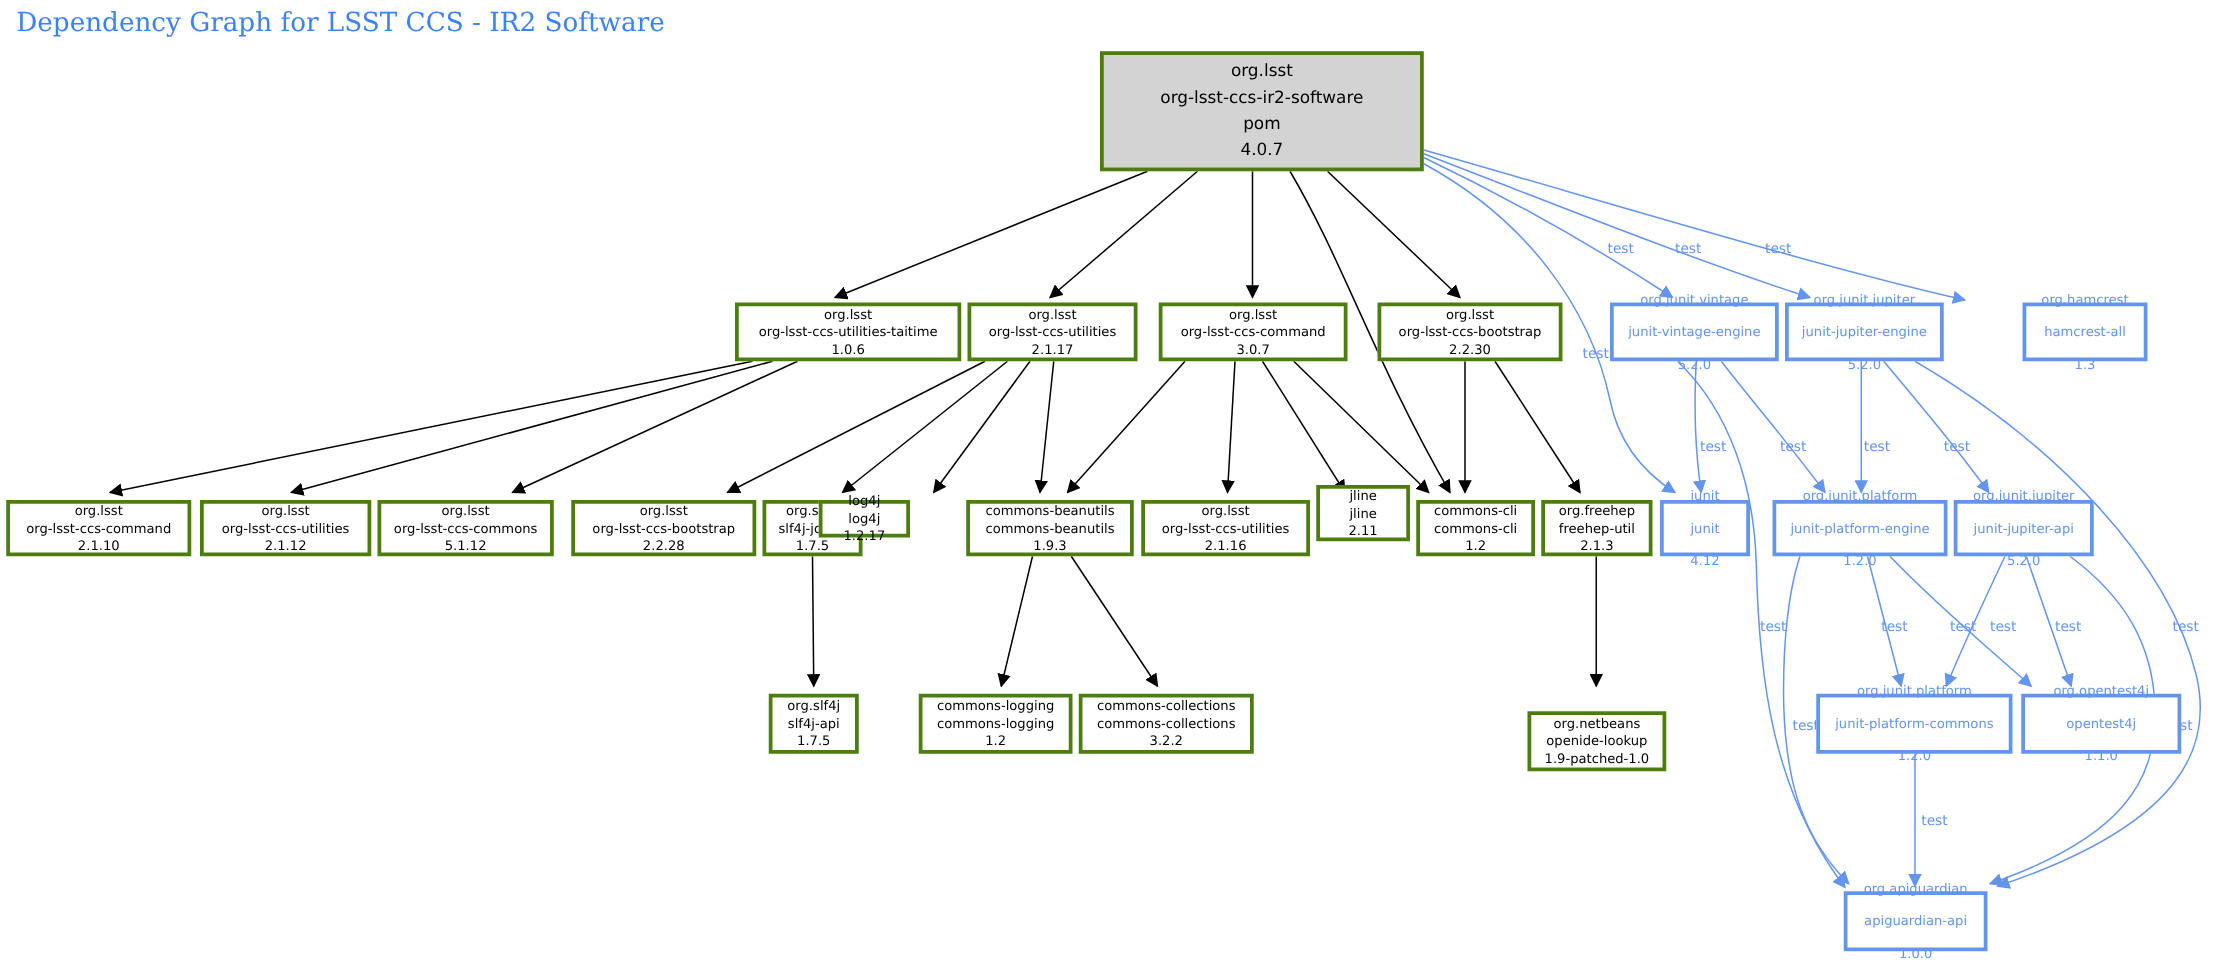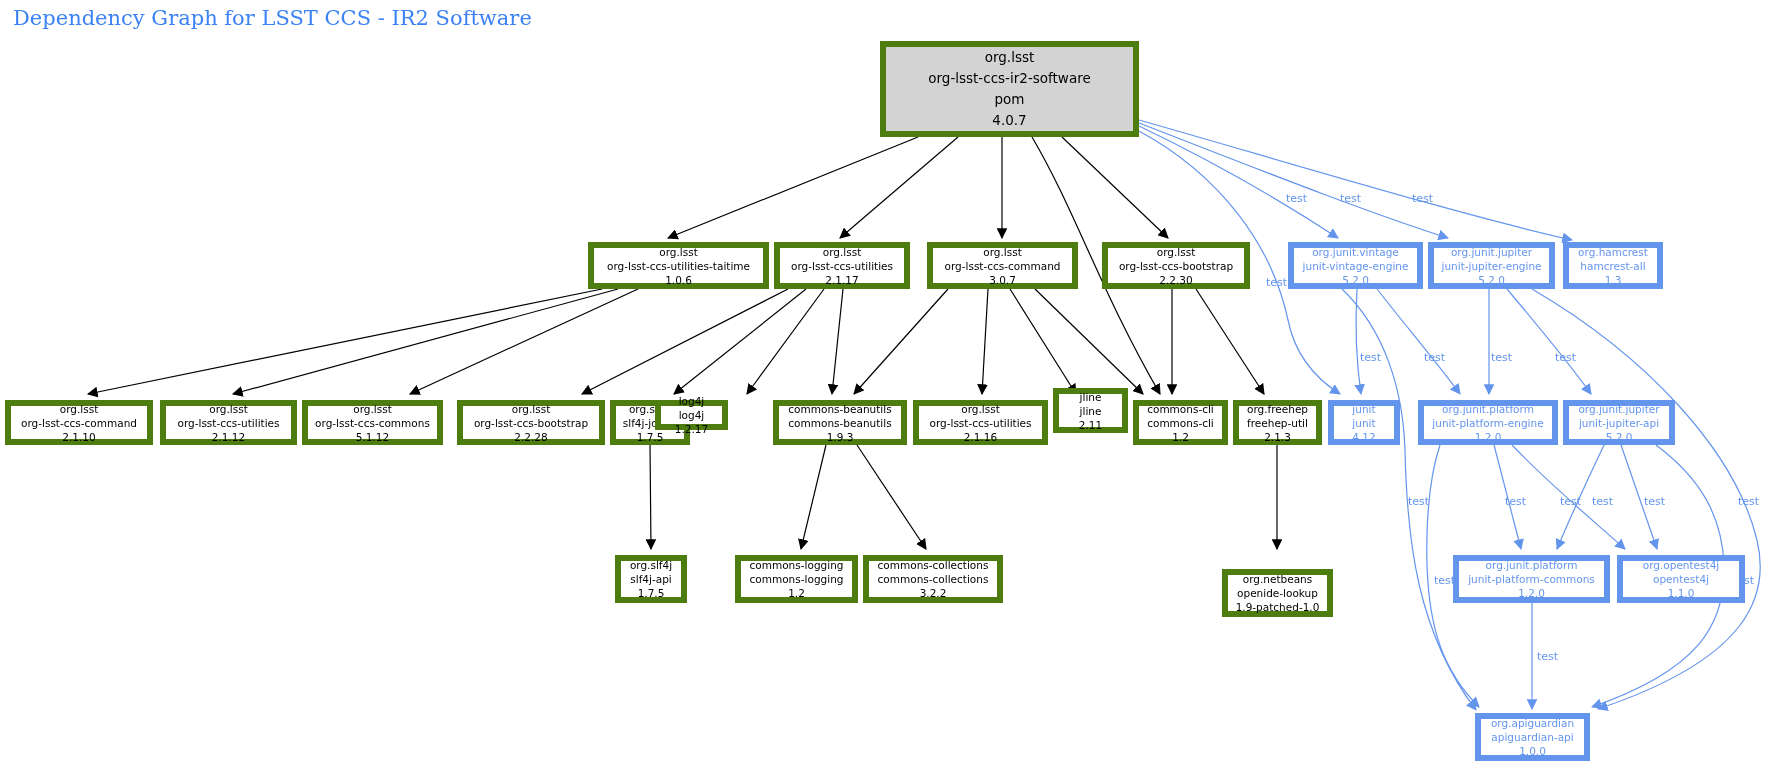--- a/index.html
+++ b/index.html
@@ -2,27 +2,27 @@
 <html><head>
 <meta charset="utf-8">
 <style>
   html,body{margin:0;padding:0;background:#ffffff;}
   body{width:1771px;height:768px;position:relative;overflow:hidden;
        font-family:"DejaVu Sans",sans-serif;}
   .title{position:absolute;left:13px;top:6px;
          font-family:"DejaVu Serif","Liberation Serif",serif;
          font-size:21px;color:#3b82f6;white-space:nowrap;}
   svg.edges{position:absolute;left:0;top:0;}
-  .node{position:absolute;box-sizing:border-box;border:6px solid #4d7c0f;
+  .node{position:absolute;box-sizing:border-box;border:3px solid #4d7c0f;
         background:#fff;display:flex;flex-direction:column;justify-content:center;
         align-items:center;text-align:center;font-size:10.5px;line-height:14px;
         color:#000;white-space:nowrap;}
   .node span{display:block;}
   .node.root{background:#d3d3d3;font-size:13.5px;line-height:21px;}
-  .node.blue{border-color:#6495ED;color:#6495ED;}
+  .node.blue{border-color:#6495ED;color:#6495ED;gap:12px;}
   text.elabel{font-size:11px;fill:#6495ED;font-family:"DejaVu Sans",sans-serif;}
 </style>
 </head>
 <body>
 
 <div class="title">Dependency Graph for LSST CCS - IR2 Software</div>
 
 <svg class="edges" width="1771" height="768" viewBox="0 0 1771 768">
   <defs>
     <marker id="ab" viewBox="0 0 10 10" refX="9" refY="5" markerWidth="9" markerHeight="9" orient="auto">
@@ -127,21 +127,21 @@
 <div class="node blue" style="left:1288px;top:242px;width:135px;height:47px">
   <span>org.junit.vintage</span>
   <span>junit-vintage-engine</span>
   <span>5.2.0</span>
 </div>
 <div class="node blue" style="left:1428px;top:242px;width:127px;height:47px">
   <span>org.junit.jupiter</span>
   <span>junit-jupiter-engine</span>
   <span>5.2.0</span>
 </div>
-<div class="node blue" style="left:1563px;top:242px;width:100px;height:47px">
+<div class="node blue" style="left:1618px;top:242px;width:100px;height:47px">
   <span>org.hamcrest</span>
   <span>hamcrest-all</span>
   <span>1.3</span>
 </div>
 
 <div class="node" style="left:5px;top:400px;width:148px;height:45px">
   <span>org.lsst</span>
   <span>org-lsst-ccs-command</span>
   <span>2.1.10</span>
 </div>

